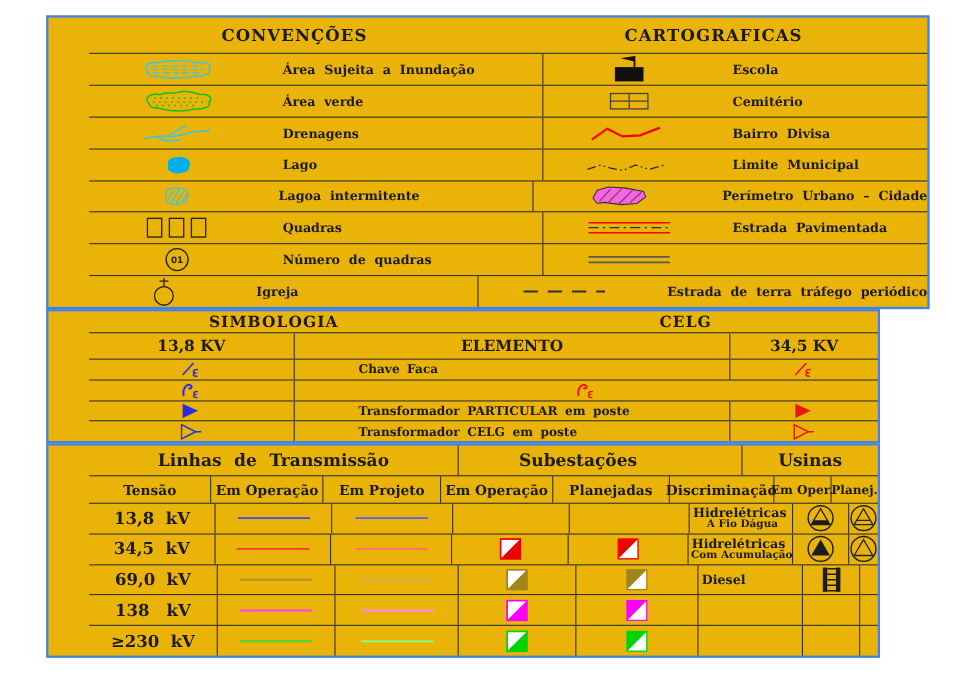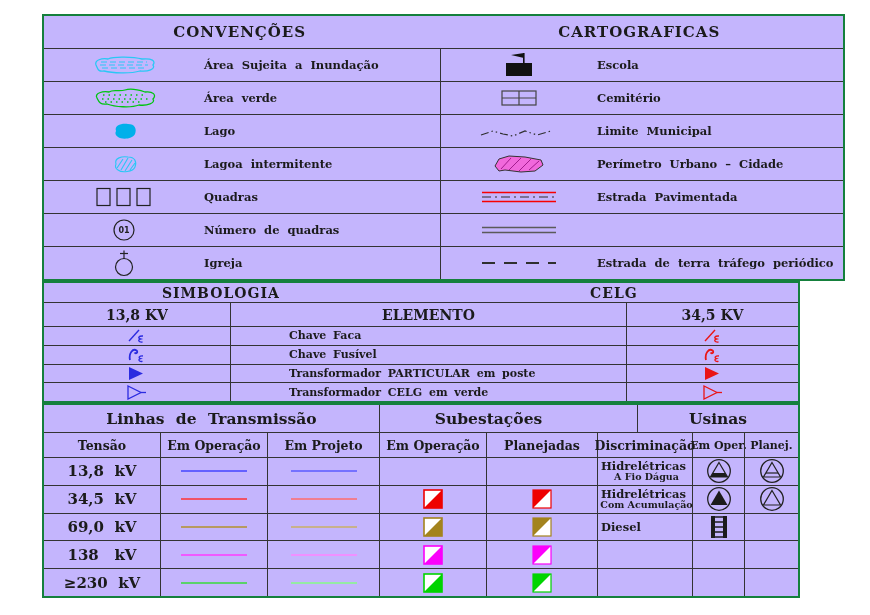--- a/index.html
+++ b/index.html
@@ -1,31 +1,31 @@
 <!DOCTYPE html>
 <html><head>
 <meta charset="utf-8">
 <style>
   html,body{margin:0;padding:0;background:#fff;}
   #canvas{position:relative;width:870px;height:615px;background:#fff;
     font-family:"DejaVu Serif",serif;font-weight:bold;color:#1b1b1b;}
-  .tbl{position:absolute;border:2px solid #15803d;box-sizing:border-box;background:#c4b5fd;}
+  .tbl{position:absolute;border:2px solid #3b82f6;box-sizing:border-box;background:#eab308;padding-left:37px;}
   
   #tbl-top{left:42px;top:14px;width:803px;height:267px;display:flex;flex-direction:column;}
   .head2{display:flex;height:32px;align-items:center;font-size:15px;letter-spacing:1px;}
   .head2 span{display:block;text-align:center;}
   .trow{display:flex;flex:1;border-top:1px solid #333;min-height:0;}
   .c{display:flex;align-items:center;box-sizing:border-box;}
   .sym{justify-content:center;}
   .c-sym-l{width:160px;}
   .c-lbl-l{width:236px;}
   .half-r{display:flex;flex:1;border-left:1px solid #333;min-height:0;}
   .c-sym-r{width:156px;}
   .c-lbl-r{flex:1;}
-  .lbl{font-size:11.5px;word-spacing:4px;white-space:nowrap;}
+  .lbl{font-size:11.5px;word-spacing:4px;white-space:nowrap;margin-left:16px;}
   
   #tbl-sim{left:42px;top:281px;width:758px;height:122px;display:flex;flex-direction:column;}
   .sim-title{display:flex;height:19px;align-items:center;font-size:14px;letter-spacing:1px;gap:32px;}
   .sim-title span{display:block;text-align:center;}
   .kvrow{display:flex;height:23px;border-top:1px solid #333;font-size:14px;}
   .srow{display:flex;flex:1;border-top:1px solid #333;min-height:0;}
   .col-kvl{width:186px;justify-content:center;}
   .col-el{width:396px;border-left:1px solid #333;padding-left:58px;}
   .col-kvr{flex:1;border-left:1px solid #333;justify-content:center;}
   .el-lbl{font-size:11px;word-spacing:3px;white-space:nowrap;}
@@ -104,20 +104,40 @@
               <rect x="2" y="2" width="34" height="14"></rect>
               <line x1="2" y1="9" x2="36" y2="9"></line>
               <line x1="19" y1="2" x2="19" y2="16"></line>
             </g>
           </svg>
         </div>
         <div class="c c-lbl-r lbl">Cemitério</div>
       </div>
     </div>
 
+    <div class="trow">
+      <div class="c sym c-sym-l">
+        <svg width="64" height="20">
+          <g fill="none" stroke-width="1.3" stroke="#29c8f5">
+            <path d="M2,15 C10,13 16,12 24,13 C32,14 38,10 46,9 C54,8 58,9 62,7"></path>
+            <path d="M24,13 C28,9 34,7 40,3"></path>
+            <path d="M14,13 C18,17 26,18 34,16"></path>
+          </g>
+        </svg>
+      </div>
+      <div class="c c-lbl-l lbl">Drenagens</div>
+      <div class="half-r">
+        <div class="c sym c-sym-r">
+          <svg width="72" height="16">
+            <polyline points="2,14 16,4 30,11 46,10 64,3" fill="none" stroke-width="2" stroke="#f80000"></polyline>
+          </svg>
+        </div>
+        <div class="c c-lbl-r lbl">Bairro  Divisa</div>
+      </div>
+    </div>
 
     <div class="trow">
       <div class="c sym c-sym-l">
         <svg width="28" height="20">
           <path d="M6,10 C4,4 12,2 18,3 C25,3 27,8 25,13 C23,18 12,19 8,16 C5,14 5,12 6,10 Z" fill="#00b0ea"></path>
         </svg>
       </div>
       <div class="c c-lbl-l lbl">Lago</div>
       <div class="half-r">
         <div class="c sym c-sym-r">
@@ -256,21 +276,20 @@
 
     <div class="srow">
       <div class="c col-kvl">
         <svg width="24" height="18">
           <g fill="none" stroke-width="1.8" stroke="#2b2be0">
             <path d="M5,14 C3.5,7 8,2 11.5,4.5 C13.5,6 11,8.5 9.5,6.5"></path>
             <path d="M18,10 c-4,-0.3 -5,2 -2.5,2.7 c-2.7,0.7 -1.8,3.2 2,2.7" stroke-width="1.3"></path>
           </g>
         </svg>
       </div>
-      <div class="c col-el el-lbl">Chave Fusível</div>
       <div class="c col-kvr">
         <svg width="24" height="18">
           <g fill="none" stroke-width="1.8" stroke="#ea1515">
             <path d="M5,14 C3.5,7 8,2 11.5,4.5 C13.5,6 11,8.5 9.5,6.5"></path>
             <path d="M18,10 c-4,-0.3 -5,2 -2.5,2.7 c-2.7,0.7 -1.8,3.2 2,2.7" stroke-width="1.3"></path>
           </g>
         </svg>
       </div>
     </div>
 
@@ -290,21 +309,21 @@
 
     <div class="srow">
       <div class="c col-kvl">
         <svg width="20" height="15">
           <g fill="none" stroke-width="1.3" stroke="#2b2be0">
             <polygon points="1,1 14,7.5 1,14"></polygon>
             <line x1="14" y1="7.5" x2="19" y2="7.5"></line>
           </g>
         </svg>
       </div>
-      <div class="c col-el el-lbl">Transformador CELG em verde</div>
+      <div class="c col-el el-lbl">Transformador CELG em poste</div>
       <div class="c col-kvr">
         <svg width="20" height="15">
           <g fill="none" stroke-width="1.3" stroke="#ea1515">
             <polygon points="1,1 14,7.5 1,14"></polygon>
             <line x1="14" y1="7.5" x2="19" y2="7.5"></line>
           </g>
         </svg>
       </div>
     </div>
   </div>

